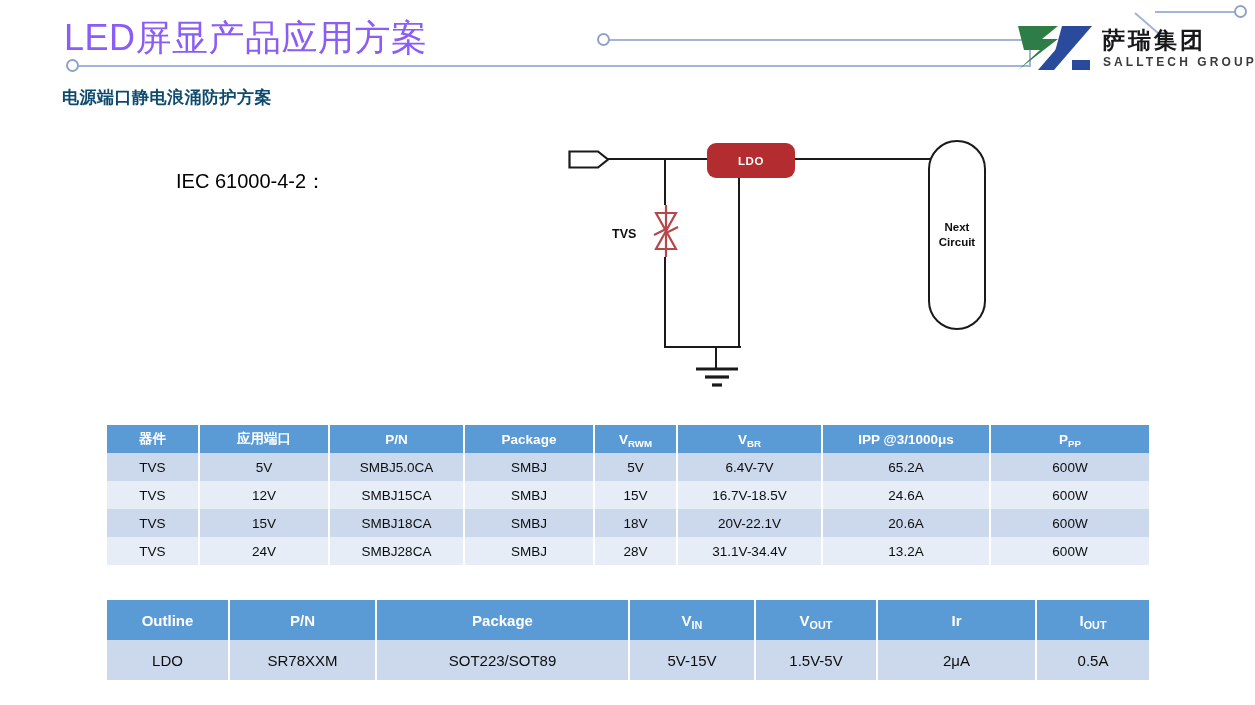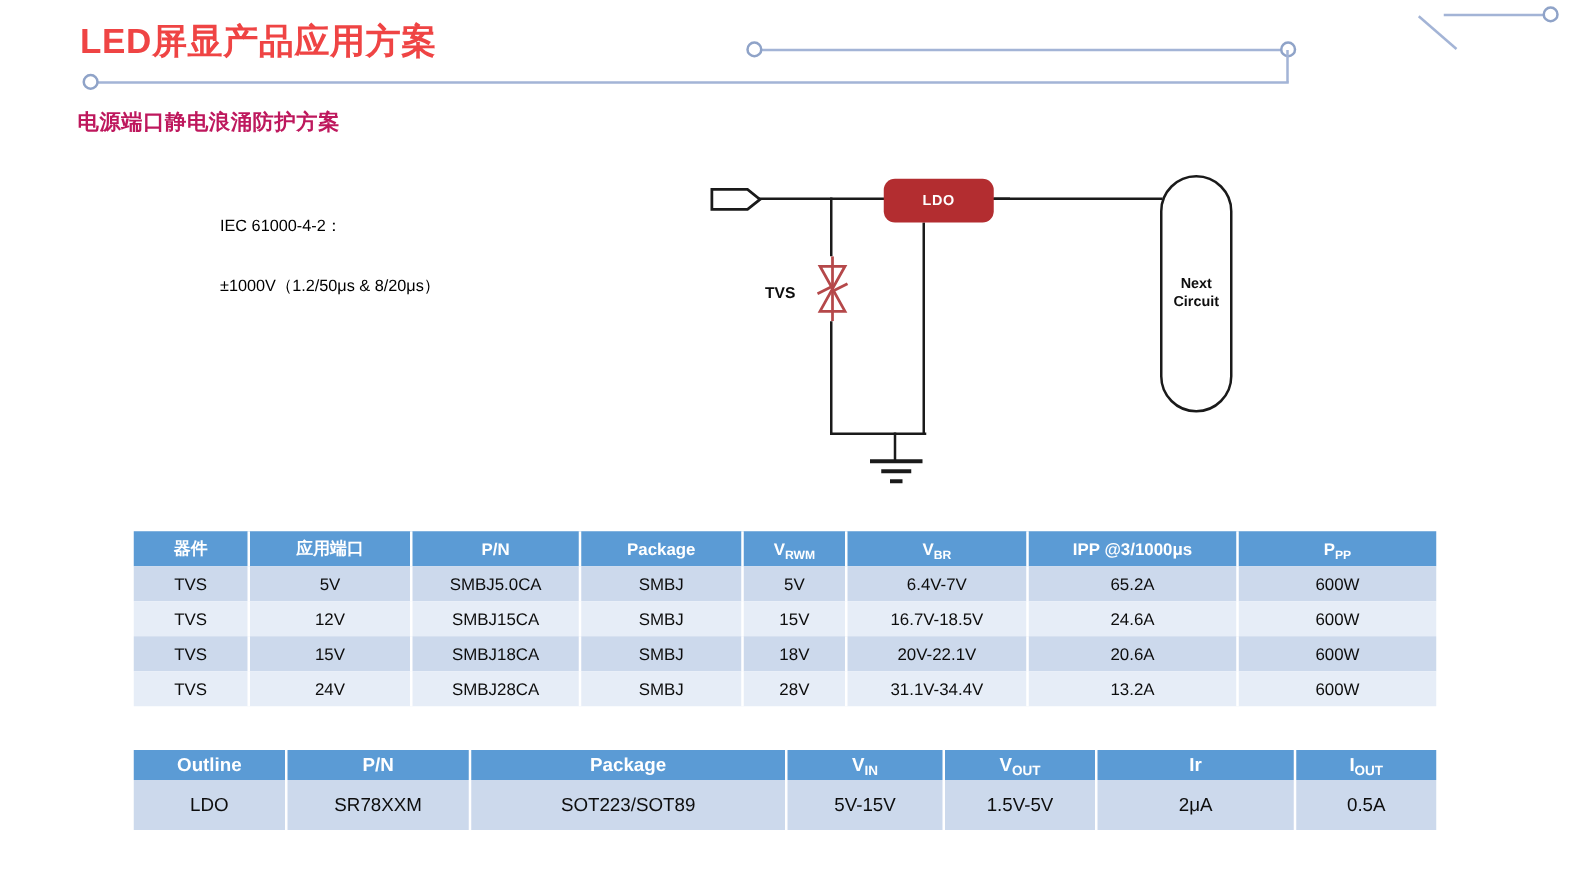--- a/index.html
+++ b/index.html
@@ -9,21 +9,21 @@
     font-family: "Liberation Sans", "DejaVu Sans", sans-serif;
     position: relative;
     overflow: hidden;
   }
 
   
   #header { position: absolute; left: 0; top: 0; width: 1255px; height: 90px; }
 
   #page-title {
     position: absolute; left: 64px; top: 14px;
-    font-size: 28px; font-weight: bold; color: #ef4444;
+    font-size: 36px; font-weight: normal; color: #8b5cf6;
     letter-spacing: 0.5px; white-space: nowrap;
   }
 
   .deco-line { position: absolute; background: #a3b4d6; }
   .deco-circle {
     position: absolute; border: 2px solid #8fa3c8;
     background: #ffffff; border-radius: 50%;
   }
 
   
@@ -56,27 +56,27 @@
   #logo-en {
     position: absolute; left: 89px; top: 30px;
     font-size: 12px; font-weight: bold; color: #3a3a3a;
     letter-spacing: 3.1px; white-space: nowrap;
     transform: scaleY(1.12); transform-origin: left top;
   }
 
   
   #subtitle {
     position: absolute; left: 62px; top: 86px;
-    font-size: 17px; font-weight: bold; color: #be185d;
+    font-size: 17px; font-weight: bold; color: #0c4a6e;
     letter-spacing: 0.5px; white-space: nowrap;
   }
 
   
   #spec-block { position: absolute; left: 176px; top: 168px; }
-  .spec-line { font-size: 13px; color: #000000; line-height: 26px; white-space: nowrap; }
+  .spec-line { font-size: 20px; color: #000000; line-height: 26px; white-space: nowrap; }
   .spec-gap  { height: 22px; }
 
   
   #circuit { position: absolute; left: 550px; top: 130px; width: 470px; height: 255px; }
   .wire { position: absolute; background: #1a1a1a; }
 
   #conn-shape { position: absolute; left: 18px; top: 20px; width: 42px; height: 19px; }
 
   #ldo-box {
     position: absolute; left: 707px; top: 143px; width: 88px; height: 35px;
@@ -117,21 +117,21 @@
   }
   .tbl td:last-child { border-right: none; margin-top: 20px; }
   .tbl tr.row-dark td  { background: #ccd9ec; }
   .tbl tr.row-light td { background: #e6edf7; }
 
   #table-tvs { left: 107px; top: 425px; width: 1042px; }
   #table-tvs th { height: 28px; }
   #table-tvs td { height: 28px; }
 
   #table-ldo { left: 107px; top: 600px; width: 1042px; }
-  #table-ldo th { height: 24px; font-size: 15px; }
+  #table-ldo th { height: 40px; font-size: 15px; }
   #table-ldo td { height: 40px; font-size: 15px; }
   #table-ldo tr.row-dark td { background: #ccd9ec; }
 
   sub { font-size: 0.72em; vertical-align: baseline; position: relative; top: 0.33em; }
 </style>
 </head>
 <body>
 
 <div id="header">
 
@@ -140,28 +140,36 @@
   <div class="deco-line" id="deco-top-line"></div>
   <div class="deco-circle" id="deco-top-circle"></div>
   <div id="deco-diag"></div>
   <div class="deco-line" id="deco-mid-line"></div>
   <div class="deco-circle" id="deco-mid-circle-l"></div>
   <div class="deco-circle" id="deco-mid-circle-r"></div>
   <div class="deco-line" id="deco-drop"></div>
   <div class="deco-line" id="deco-low-line"></div>
   <div class="deco-circle" id="deco-low-circle"></div>
 
+  <div id="logo">
+    <svg id="logo-mark" viewBox="0 0 80 50">
+      <path d="M4,2 L44,2 L28,15 L44,15 L4,46 L26,26 L10,26 Z" fill="#2e7d46"></path>
+      <path d="M48,2 L70,2 L36,46 L58,46 L58,36 L76,36 L76,46 L36,46 Z" fill="#2a4a9c"></path>
+      <path d="M62,2 L78,2 L40,46 L24,46 Z" fill="#2a4a9c"></path>
+    </svg>
+    <div id="logo-cn">萨瑞集团</div>
+    <div id="logo-en">SALLTECH GROUP</div>
+  </div>
 </div>
 
 <div id="subtitle">电源端口静电浪涌防护方案</div>
 
 <div id="spec-block">
   <div class="spec-line">IEC 61000-4-2：</div>
   <div class="spec-gap"></div>
-  <div class="spec-line">±1000V（1.2/50μs &amp; 8/20μs）</div>
   <div class="spec-gap"></div>
 </div>
 
 <div id="circuit">
 
   <svg id="conn-shape" viewBox="0 0 42 19">
     <path d="M1.5,1.5 L30,1.5 L40,9.5 L30,17.5 L1.5,17.5 Z" fill="#ffffff" stroke="#1a1a1a" stroke-width="2.2"></path>
   </svg>
 
   <div class="wire" style="left:57px;  top:28px;  width:133px; height:2.4px;"></div>

